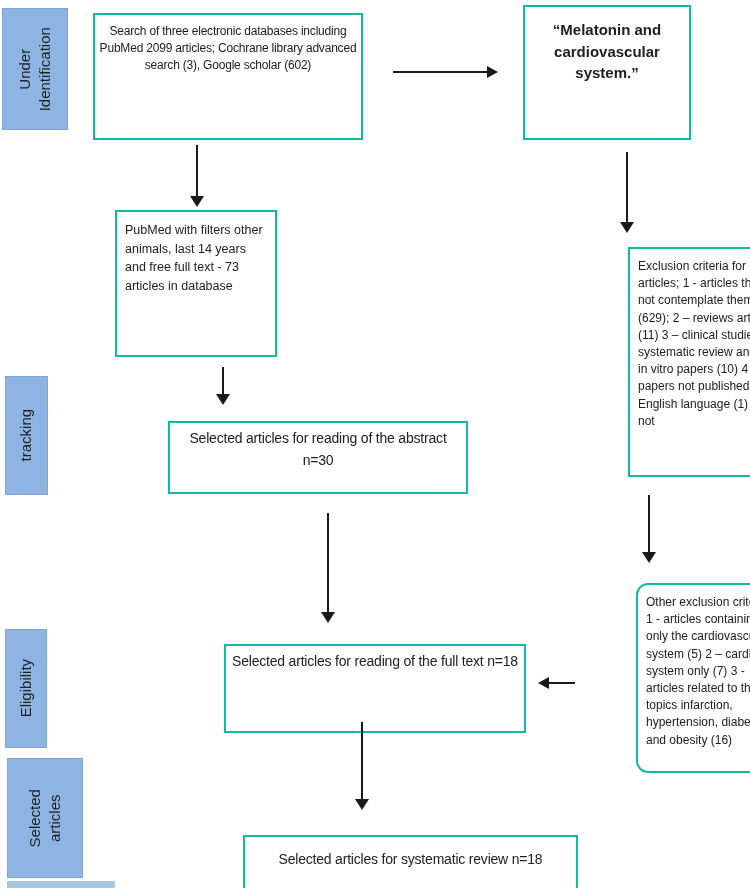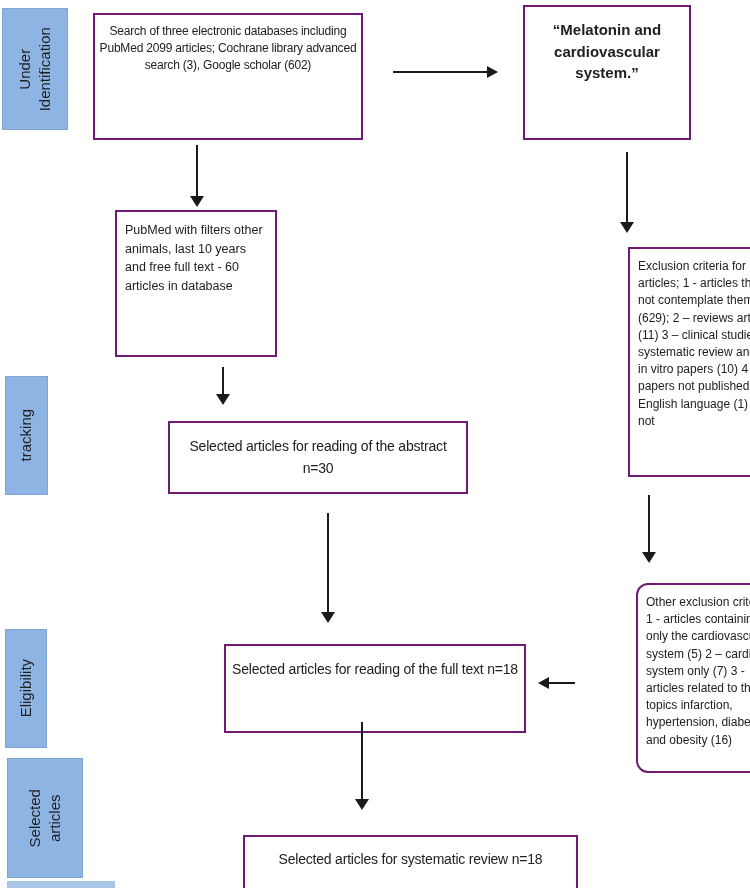--- a/index.html
+++ b/index.html
@@ -25,31 +25,31 @@
     text-align:center;
     font-size:15px;
     line-height:1.35;
     color:#1f1f1f;
     width:max-content;
   }
   
   .fbox{
     position:absolute;
     background:#ffffff;
-    border:2px solid #701a75;
+    border:2px solid #14b8a6;
     box-sizing:border-box;
     overflow:hidden;
   }
   .t-center{text-align:center;}
   .t-left{text-align:left;}
   .box-search{font-size:12px;letter-spacing:-0.2px;line-height:17px;padding:8px 3px;}
   .box-keyword{font-size:15px;line-height:21.5px;padding:12px 20px;font-weight:bold;}
   .box-small-left{font-size:12.5px;line-height:18.5px;padding:9px 8px;}
   .box-excl{font-size:12px;line-height:17.2px;padding:9px 8px;margin-left:48px;}
-  .box-mid{font-size:14px;letter-spacing:-0.2px;line-height:22px;padding:12px 6px;}
+  .box-mid{font-size:14px;letter-spacing:-0.2px;line-height:22px;padding:4px 6px;}
   .box-final{font-size:14px;letter-spacing:-0.2px;line-height:20px;padding:12px 6px;}
   
   .vline,.hline{position:absolute;background:#1a1a1a;}
   .head-down{position:absolute;width:0;height:0;
     border-left:7px solid transparent;border-right:7px solid transparent;
     border-top:11px solid #1a1a1a;}
   .head-right{position:absolute;width:0;height:0;
     border-top:6px solid transparent;border-bottom:6px solid transparent;
     border-left:11px solid #1a1a1a;}
   .head-left{position:absolute;width:0;height:0;
@@ -79,21 +79,21 @@
     <span class="vtext">Selected
 articles</span>
   </div>
 
   <div class="strip" style="left: 7px; top: 881px; width: 108px; height: 7px; background: rgb(169, 197, 230);"></div>
 
   <div class="fbox box-search t-center" style="left:93px;top:13px;width:270px;height:127px;">Search of three electronic databases including PubMed 2099 articles; Cochrane library advanced search (3), Google scholar (602)</div>
 
   <div class="fbox box-keyword t-center" style="left:523px;top:5px;width:168px;height:135px;">“Melatonin and cardiovascular system.”</div>
 
-  <div class="fbox box-small-left t-left" style="left:115px;top:210px;width:162px;height:147px;">PubMed with filters other animals, last 10 years and free full text - 60 articles in database</div>
+  <div class="fbox box-small-left t-left" style="left:115px;top:210px;width:162px;height:147px;">PubMed with filters other animals, last 14 years and free full text - 73 articles in database</div>
 
   <div class="fbox box-excl t-left" style="left:580px;top:247px;width:165px;height:230px;">Exclusion criteria for articles; 1 - articles that do not contemplate theme (629); 2 – reviews articles (11) 3 – clinical studies and systematic review and only in vitro papers (10) 4 – papers not published in the English language (1) 5 – not</div>
 
   <div class="fbox box-mid t-center" style="left:168px;top:421px;width:300px;height:73px;">Selected articles for reading of the abstract n=30</div>
 
   <div class="fbox box-excl t-left" style="left:588px;top:583px;width:146px;height:190px;border-radius:12px;">Other exclusion criteria 1 - articles containing only the cardiovascular system (5) 2 – cardiac system only (7) 3 - articles related to the topics infarction, hypertension, diabetes and obesity (16)</div>
 
   <div class="fbox box-mid t-center" style="left:224px;top:644px;width:302px;height:89px;">Selected articles for reading of the full text n=18</div>
 
   <div class="fbox box-final t-center" style="left:243px;top:829px;width:335px;height:56px;margin-top:6px;">Selected articles for systematic review n=18</div>

